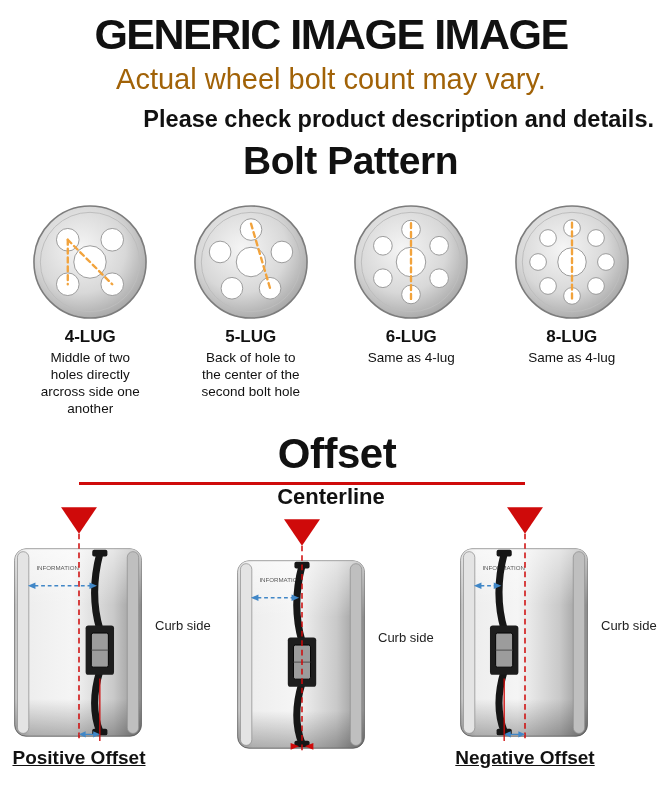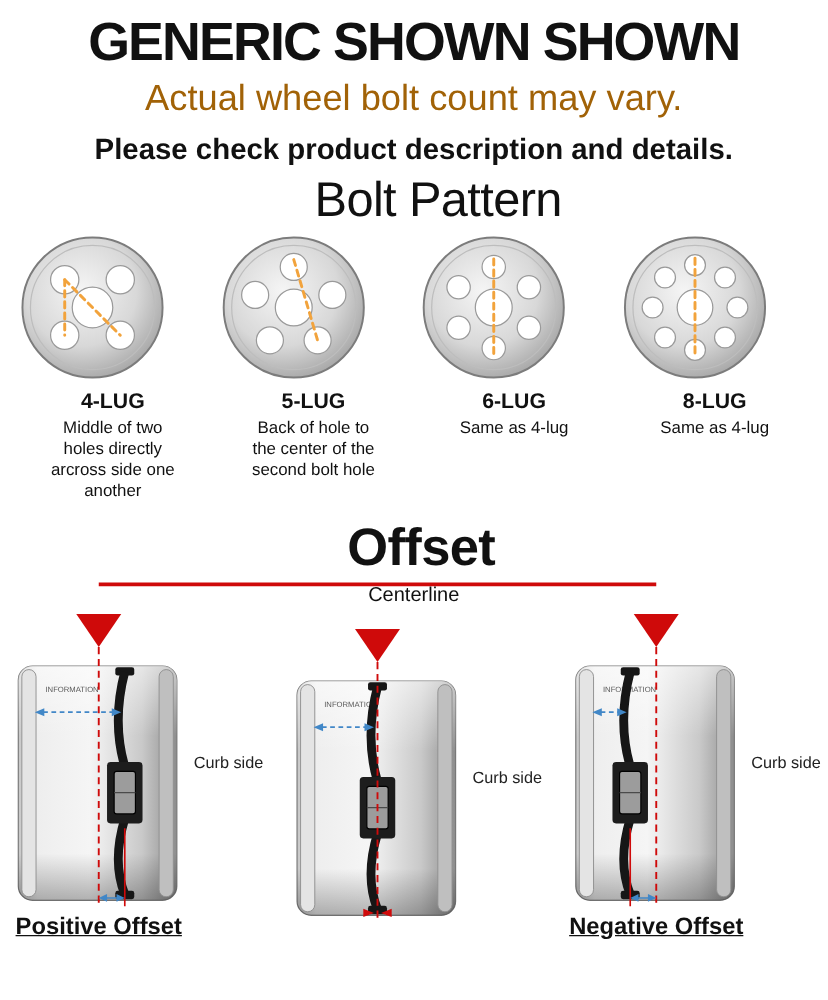--- a/index.html
+++ b/index.html
@@ -3,47 +3,47 @@
 <meta charset="utf-8">
 <style>
   html,body{margin:0;padding:0;}
   body{
     width:662px;height:800px;overflow:hidden;background:#ffffff;color:#111;
     font-family:"Liberation Sans",sans-serif;text-align:center;
   }
   svg text{font-family:"Liberation Sans",sans-serif;}
   .title{font-size:43px;font-weight:900;letter-spacing:-1.5px;margin:10px 8px 2px;}
   .subtitle{font-size:29px;font-weight:400;margin:4px 8px;color:#a16207;}
-  .note{font-size:23.5px;font-weight:700;margin:10px 8px 2px;}
-  .section-title{font-size:39px;font-weight:400;margin:6px 0 0;letter-spacing:-0.5px;padding-left:39px;}
+  .note{font-size:23.5px;font-weight:700;margin:10px 8px 2px;text-align:right;}
+  .section-title{font-size:39px;font-weight:700;margin:6px 0 16px;letter-spacing:-0.5px;padding-left:39px;}
   .offset-title{font-size:42px;font-weight:900;margin:12px 0 2px;letter-spacing:-0.5px;padding-left:12px;}
 
   .lug-row{display:flex;justify-content:space-around;align-items:flex-start;padding:4px 10px 0;}
-  .lug-col{margin:0;width:150px;display:flex;flex-direction:column;}
+  .lug-col{margin:0;width:150px;display:flex;flex-direction:column;align-items:center;}
   .lug-svg{width:118px;height:118px;}
   .lug-label{font-size:17px;font-weight:800;margin-top:6px;}
   .lug-desc{font-size:13.5px;line-height:1.25;width:108px;margin:3px auto 0;}
 
   .centerline-strip{position:relative;height:26px;margin-top:2px;}
   .cl-line{position:absolute;left:79px;right:137px;top:2px;height:3px;background:var(--red,#cf0a0a);}
-  .cl-text{position:relative;font-size:16px;font-weight:400;padding-top:4px;}
+  .cl-text{position:relative;font-size:22px;font-weight:700;padding-top:4px;}
 
   .offset-row{display:flex;justify-content:space-between;padding:0 8px;align-items:center;}
   .offset-col{display:flex;flex-direction:column;width:200px;}
   .wheel-wrap{display:flex;align-items:center;}
   .barrel-svg{width:142px;height:239px;}
   .curb{font-size:13px;color:#222;margin-left:5px;white-space:nowrap;}
   .offset-label{font-size:19px;font-weight:800;text-decoration:underline;width:142px;text-align:center;margin-top:2px;}
 </style>
 </head>
 <body>
 
 <div>
 
-  <h1 class="title">GENERIC SHOWN SHOWN</h1>
+  <h1 class="title">GENERIC IMAGE IMAGE</h1>
   <div class="subtitle">Actual wheel bolt count may vary.</div>
   <div class="note">Please check product description and details.</div>
 
   <h2 class="section-title">Bolt Pattern</h2>
 
   <div class="lug-row">
     <figure class="lug-col">
       <div class="lug-svg"><svg viewBox="0 0 120 120" width="118" height="118">
             <defs>
               <radialGradient id="lg0" cx="42%" cy="38%" r="72%">

